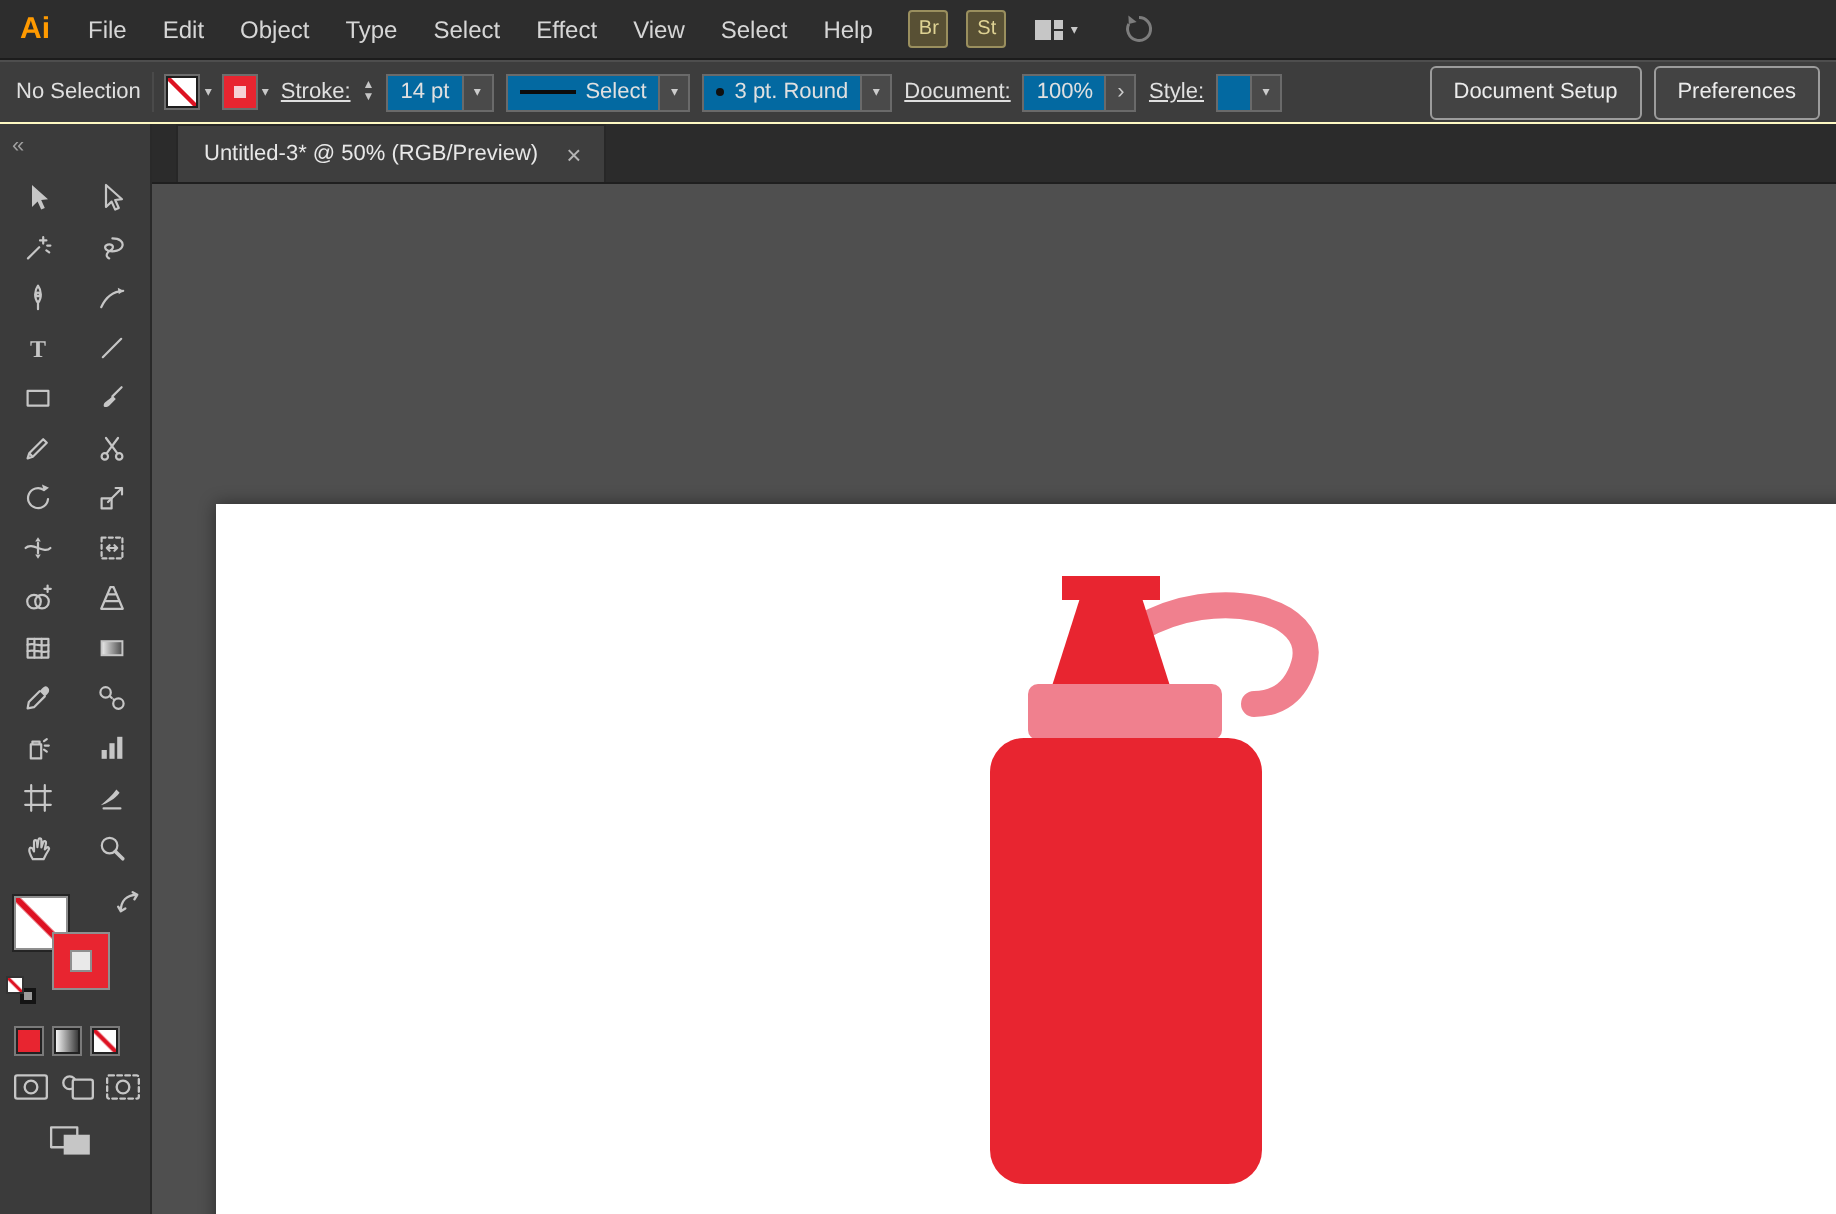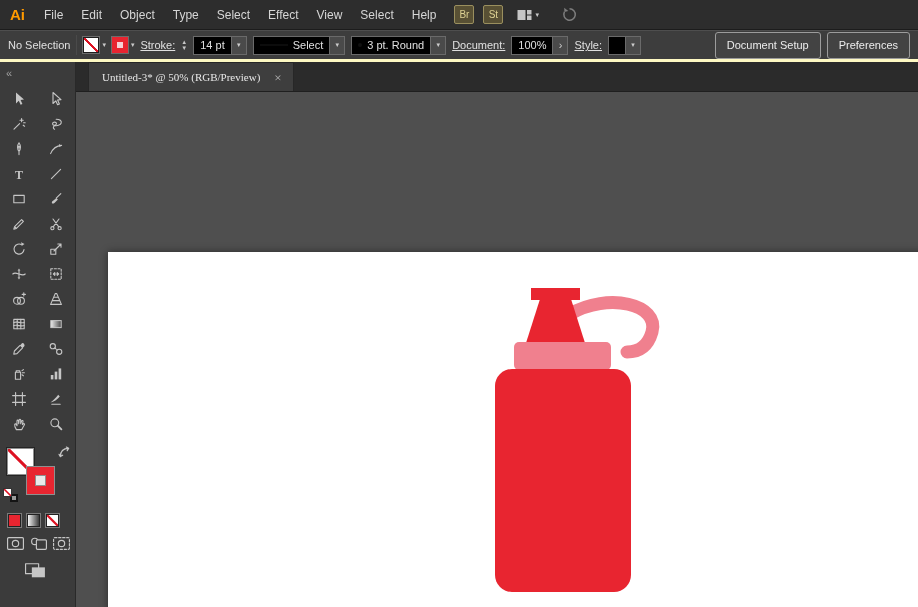--- a/index.html
+++ b/index.html
@@ -20,36 +20,36 @@
     width: 20px; height: 19px; margin-left: 9px; border: 1px solid #9a8f5e;
     background: #585034; color: #ded293; font-size: 10px; border-radius: 2px;
     display: inline-flex; align-items: center; justify-content: center;
   }
   .wsicon { display: inline-flex; align-items: center; gap: 3px; margin-left: 14px; }
   .syncwrap { margin-left: 22px; display: inline-flex; }
   .dd { font-size: 7px; color: #c9c9c9; }
   
   .controlbar {
     height: 32px; background: #3d3d3d; border-top: 1px solid #4e4e4e;
-    border-bottom: 3px solid #fef9c3; display: flex; align-items: center;
+    border-bottom: 1px solid #fef9c3; display: flex; align-items: center;
     padding: 0 8px; gap: 6px; font-size: 11px; color: #e0e0e0; white-space: nowrap;
   }
   .vsep { width: 1px; height: 20px; background: #2e2e2e; border-right: 1px solid #4a4a4a; }
   .swgroup { display: inline-flex; align-items: center; gap: 3px; }
   .fillnone {
     width: 16px; height: 16px; border: 1px solid #1e1e1e; box-shadow: 0 0 0 1px #6d6d6d;
     background: linear-gradient(to top right, #fff 43%, #dd1222 46%, #dd1222 54%, #fff 57%);
   }
   .strokesw {
     width: 16px; height: 16px; border: 5px solid #e82530; background: #f6d2d6;
     box-shadow: 0 0 0 1px #6d6d6d;
   }
   .linklabel { text-decoration: underline; }
   .stepper { display: inline-flex; flex-direction: column; line-height: 6px; font-size: 6px; color: #c6c6c6; }
-  .combo { display: inline-flex; align-items: stretch; height: 19px; border: 1px solid #6a6a6a; background: #000000; }
+  .combo { display: inline-flex; align-items: stretch; height: 19px; border: 1px solid #6a6a6a; background: #0369a1; }
   .combo .cv { display: inline-flex; align-items: center; padding: 0 6px; gap: 5px; }
   .combo .cd {
     width: 15px; border-left: 1px solid #6a6a6a; background: #4a4a4a;
     display: inline-flex; align-items: center; justify-content: center; font-size: 7px; color: #ccc;
   }
   .combo .cdr { font-size: 11px; }
   .profline { width: 28px; height: 2px; background: #0c0c0c; }
   .brushdot { width: 4px; height: 4px; border-radius: 50%; background: #101010; }
   .btn {
     height: 27px; border: 1px solid #9c9c9c; border-radius: 3px; background: #434343;
@@ -91,21 +91,21 @@
   .cbtn.grad  { background: linear-gradient(to right, #f4f4f4, #3c3c3c); }
   .cbtn.none  { background: linear-gradient(to top right, #fff 40%, #dd1222 46%, #dd1222 54%, #fff 60%); }
   .drawmodes { display: flex; gap: 4px; padding: 9px 0 0 6px; }
   .screenmode { padding: 11px 0 0 24px; }
   
   .docarea { flex: 1; min-width: 0; display: flex; flex-direction: column; }
   .tabbar { height: 30px; background: #2b2b2b; border-bottom: 1px solid #1f1f1f; display: flex; align-items: flex-end; }
   .tab {
     height: 29px; margin-left: 12px; background: #3e3e3e; border: 1px solid #272727; border-bottom: none;
     display: inline-flex; align-items: center; gap: 14px; padding: 0 11px 0 13px;
-    color: #e8e8e8; font-size: 11px; font-family: Liberation Serif, serif;
+    color: #e8e8e8; font-size: 11px;
   }
   .tabclose { color: #b5b5b5; font-size: 13px; line-height: 1; }
   .canvas { flex: 1; position: relative; background: #4f4f4f; overflow: hidden; }
   .artboard {
     position: absolute; left: 32px; top: 160px; width: 830px; height: 380px;
     background: #ffffff; box-shadow: 0 0 8px rgba(0,0,0,0.45);
   }
   .art { position: absolute; left: 0; top: 0; }
 </style>
 </head>

